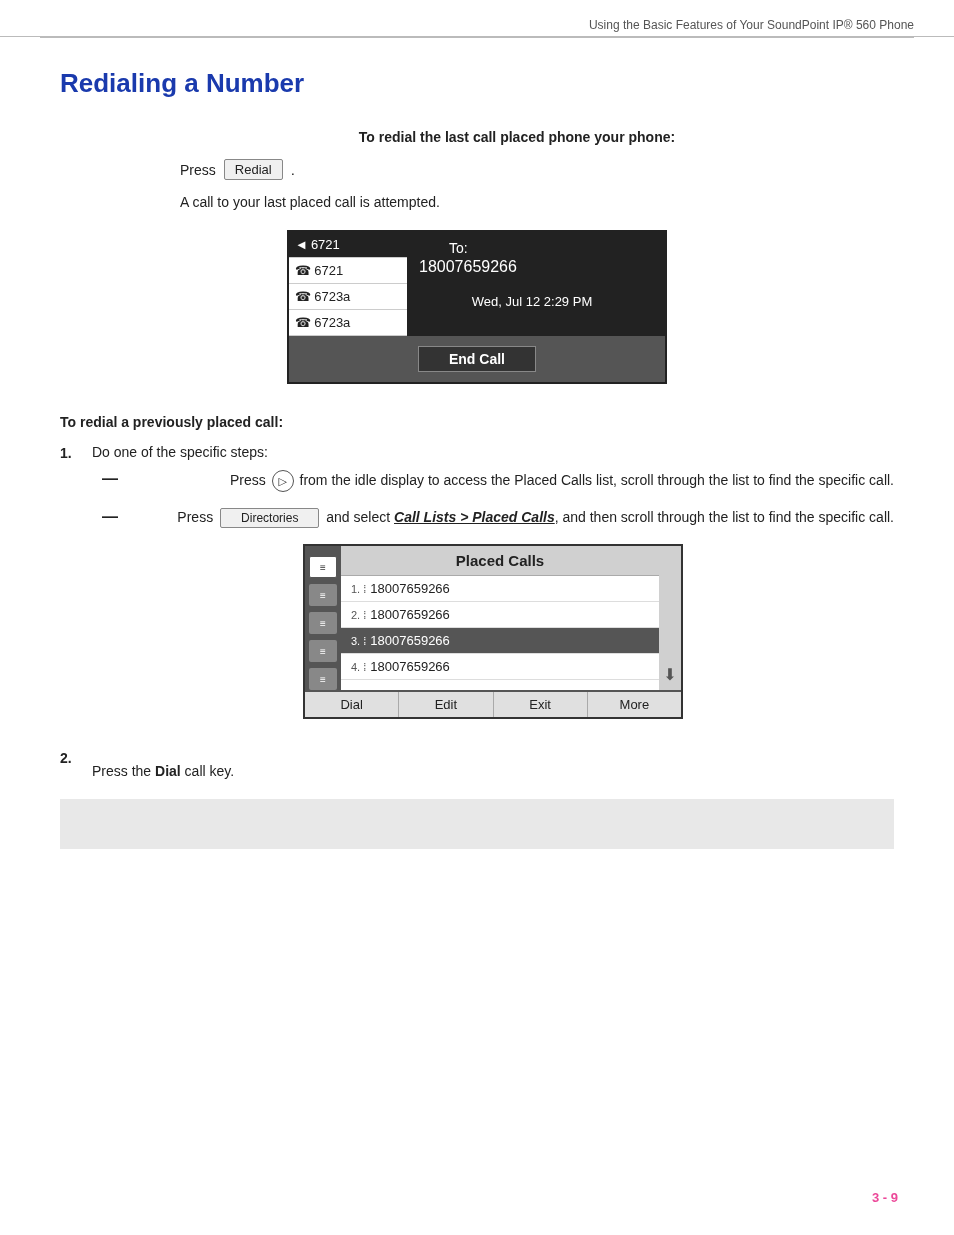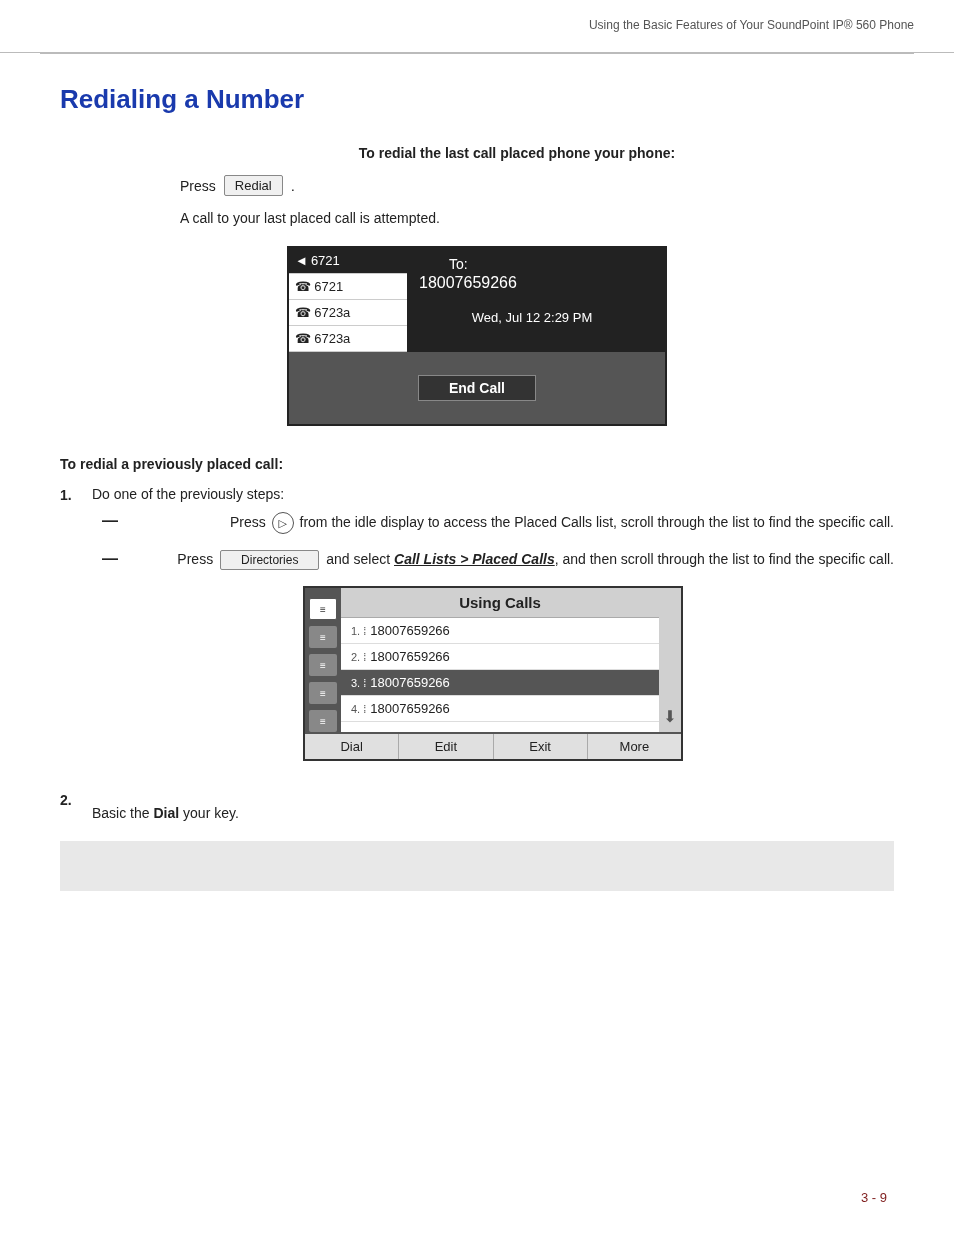--- a/index.html
+++ b/index.html
@@ -9,21 +9,21 @@
       background: #fff;
       font-family: Arial, Helvetica, sans-serif;
       font-size: 15px;
       color: #222;
       position: relative;
     }
 
     
     .page-header {
       text-align: right;
-      padding: 18px 40px 20px 40px;
+      padding: 18px 40px 4px 40px;
       font-size: 12px;
       color: #555;
       border-bottom: 1px solid #bbb;
     }
 
     
     .page-content {
       padding: 30px 60px 40px 60px;
     }
 
@@ -132,21 +132,21 @@
     .phone-screen-1 .right-bottom {
       text-align: center;
       padding: 18px 10px 6px 0;
       font-size: 13px;
       color: #fff;
     }
 
     .phone-screen-1 .screen-bottom {
       background: #555;
       text-align: center;
-      padding: 23px;
+      padding: 10px;
     }
 
     .phone-screen-1 .end-call-btn {
       background: #333;
       color: #fff;
       border: 1px solid #888;
       padding: 4px 30px;
       font-size: 14px;
       font-weight: bold;
     }
@@ -344,23 +344,24 @@
     
     .footer-box {
       background: #e8e8e8;
       height: 50px;
       margin-top: 20px;
     }
 
     .page-number {
       position: absolute;
       bottom: 30px;
-      right: 67px;
+      right: 56px;
       font-size: 13px;
-      color: #7f1d1d;
+      color: #ec4899;
+      font-weight: bold;
     }
 
     .italic-bold {
       font-style: italic;
       font-weight: bold;
       text-decoration: underline;
     }
   </style>
 </head>
 <body>
@@ -415,21 +416,21 @@
       <button class="end-call-btn">End Call</button>
     </div>
   </div>
 
   <div class="section2">
     <div class="subsection-heading2">To redial a previously placed call:</div>
 
     <div class="step-item">
       <div class="step-num">1.</div>
       <div class="step-content">
-        <span>Do one of the previously steps:</span>
+        <span>Do one of the specific steps:</span>
         <ul class="sub-steps">
           <li class="sub-step">
             <span class="dash">—</span>
             <span class="sub-step-text">
               <span>Press </span><span class="circle-btn">▷</span><span> from the idle display to access the Placed Calls list, scroll through the list to find the specific call.</span>
             </span>
           </li>
           <li class="sub-step">
             <span class="dash">—</span>
             <span class="sub-step-text">
@@ -442,21 +443,21 @@
         <div class="phone-screen-2">
           <div class="screen-side-content">
             <div class="side-tabs">
               <div class="side-tab active">≡</div>
               <div class="side-tab">≡</div>
               <div class="side-tab">≡</div>
               <div class="side-tab">≡</div>
               <div class="side-tab">≡</div>
             </div>
             <div class="main-list-area">
-              <div class="placed-calls-header">Using Calls</div>
+              <div class="placed-calls-header">Placed Calls</div>
               <ul class="call-list">
                 <li class="call-item">
                   <span class="call-icon">1. ⁞</span>
                   <span> 18007659266</span>
                 </li>
                 <li class="call-item">
                   <span class="call-icon">2. ⁞</span>
                   <span> 18007659266</span>
                 </li>
                 <li class="call-item selected-call">
@@ -480,21 +481,21 @@
             <div class="softkey">More</div>
           </div>
         </div>
 
       </div>
     </div>
 
     <div class="step-item">
       <div class="step-num">2.</div>
       <div class="step-content step2-text">
-        <span>Basic the </span><strong>Dial</strong><span> your key.</span>
+        <span>Press the </span><strong>Dial</strong><span> call key.</span>
       </div>
     </div>
   </div>
 
   <div class="footer-box"></div>
 
 </div>
 
 <div class="page-number">3 - 9</div>
 

